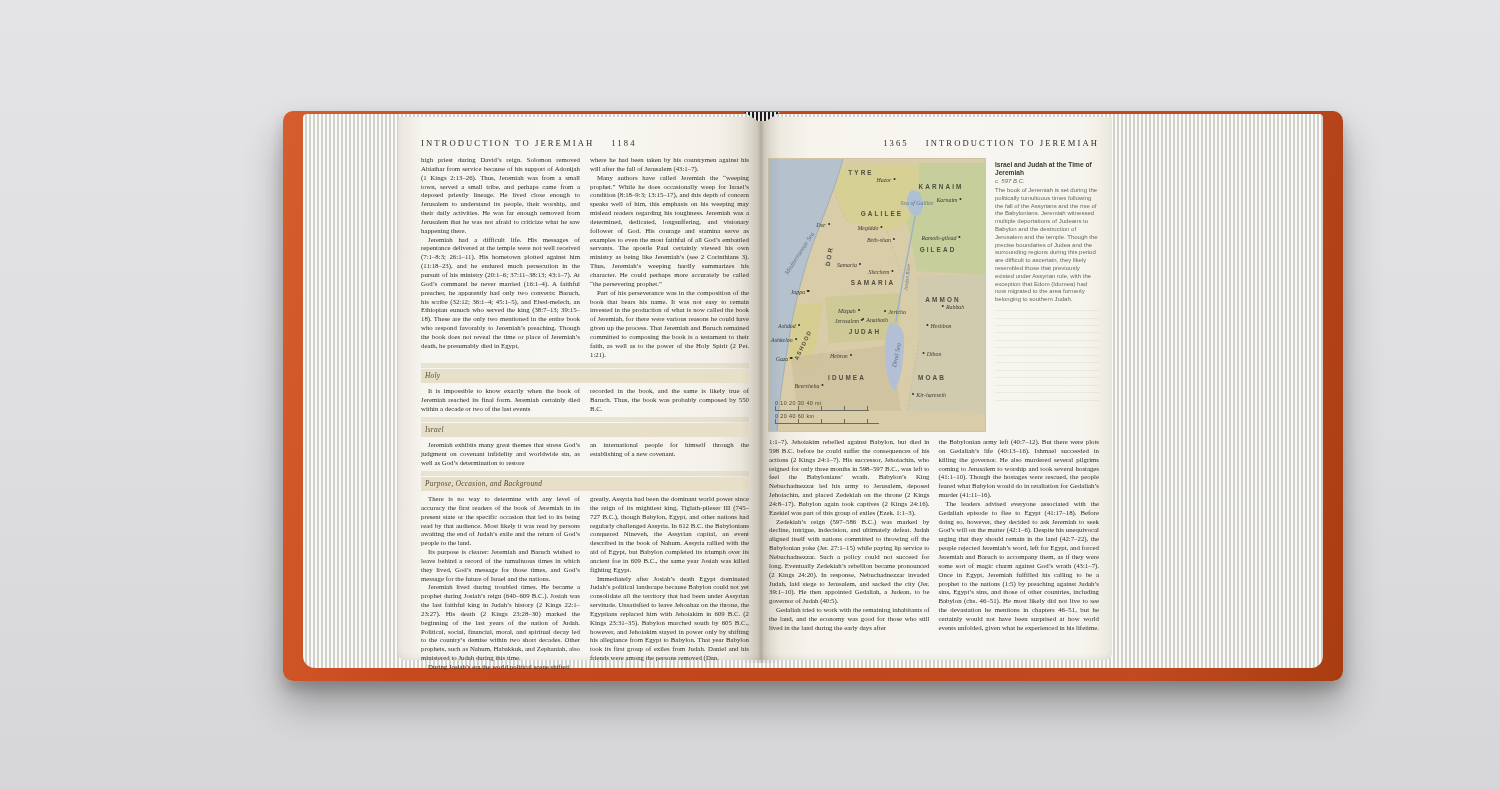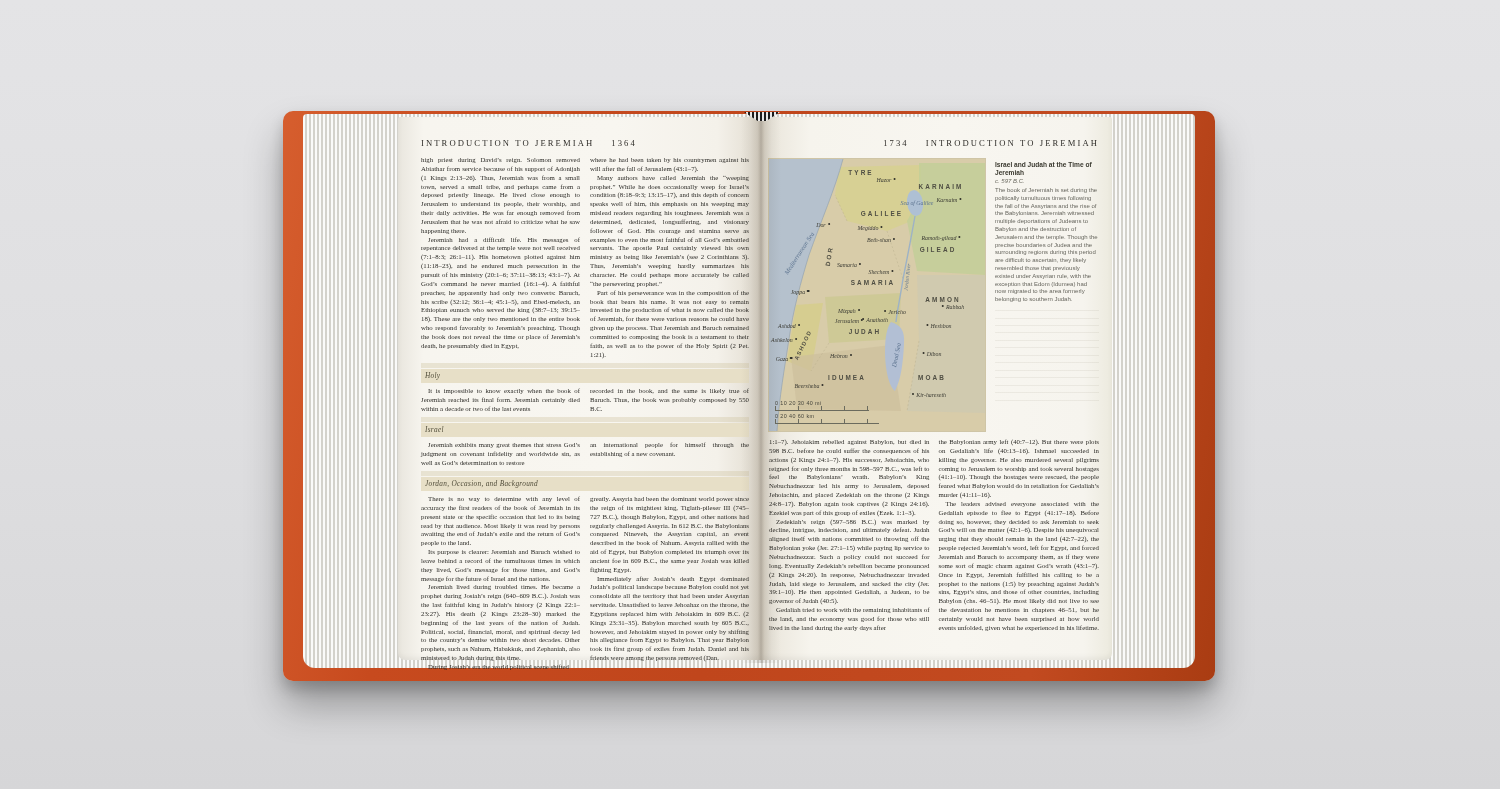--- a/index.html
+++ b/index.html
@@ -1,18 +1,18 @@
 <!DOCTYPE html>
 <html><head>
 <meta charset="utf-8">
 <style>
   html,body{margin:0;padding:0;}
   body{width:1500px;height:789px;overflow:hidden;background:#e0e0e2;font-family:"Liberation Serif",serif;}
   .scene{position:relative;width:1500px;height:789px;background:linear-gradient(180deg,#e4e4e6 0%,#dedee0 55%,#d6d6d8 100%);}
-  .book{position:absolute;left:283px;top:111px;width:932px;height:570px;}
+  .book{position:absolute;left:283px;top:111px;width:1060px;height:570px;}
   .cover{position:absolute;inset:0;border-radius:10px;
     background:linear-gradient(100deg,#d65e2e 0%,#c74a1e 18%,#c0461c 50%,#c24a20 82%,#a93c12 100%);
     box-shadow:0 24px 38px rgba(0,0,0,.30),0 8px 14px rgba(0,0,0,.18);}
   .pageblock{position:absolute;left:20px;right:20px;top:3px;bottom:13px;border-radius:4px 4px 12px 12px;
     background:#ecebe6;
     background-image:repeating-linear-gradient(90deg,rgba(255,255,255,.75) 0 2px,rgba(186,184,176,.5) 2px 4px);}
   .headband{position:absolute;left:461px;top:1px;width:36px;height:9px;z-index:3;
     background:repeating-linear-gradient(90deg,#1c1c1c 0 2px,#e8e8e8 2px 4px);
     clip-path:polygon(0 0,100% 0,62% 100%,38% 100%);}
   .sheet{position:absolute;top:6px;bottom:21px;z-index:2;}
@@ -69,21 +69,21 @@
 <div class="scene">
   <div class="book">
     <div class="cover"></div>
     <div class="pageblock"></div>
     <div class="headband"></div>
 
     <div class="sheet sheet-left">
       <div class="page-inner inner-l">
         <div class="phead">
           <span>INTRODUCTION TO JEREMIAH</span>
-          <span>1364</span>
+          <span>1184</span>
         </div>
 
         <div class="cols intro">
           <div class="col">
             <p class="bp ni">high priest during David’s reign. Solomon removed Abiathar from service because of his support of Adonijah (1 Kings 2:13–26). Thus, Jeremiah was from a small town, served a small tribe, and perhaps came from a deposed priestly lineage. He lived close enough to Jerusalem to understand its people, their worship, and their daily activities. He was far enough removed from Jerusalem that he was not afraid to criticize what he saw happening there.</p>
             <p class="bp">Jeremiah had a difficult life. His messages of repentance delivered at the temple were not well received (7:1–8:3; 26:1–11). His hometown plotted against him (11:18–23), and he endured much persecution in the pursuit of his ministry (20:1–6; 37:11–38:13; 43:1–7). At God’s command he never married (16:1–4). A faithful preacher, he apparently had only two converts: Baruch, his scribe (32:12; 36:1–4; 45:1–5), and Ebed-melech, an Ethiopian eunuch who served the king (38:7–13; 39:15–18). These are the only two mentioned in the entire book who respond favorably to Jeremiah’s preaching. Though the book does not reveal the time or place of Jeremiah’s death, he presumably died in Egypt,</p>
           </div>
           <div class="col">
             <p class="bp ni">where he had been taken by his countrymen against his will after the fall of Jerusalem (43:1–7).</p>
             <p class="bp">Many authors have called Jeremiah the “weeping prophet.” While he does occasionally weep for Israel’s condition (8:18–9:3; 13:15–17), and this depth of concern speaks well of him, this emphasis on his weeping may mislead readers regarding his toughness. Jeremiah was a determined, dedicated, longsuffering, and visionary follower of God. His courage and stamina serve as examples to even the most faithful of all God’s embattled servants. The apostle Paul certainly viewed his own ministry as being like Jeremiah’s (see 2 Corinthians 3). Thus, Jeremiah’s weeping hardly summarizes his character. He could perhaps more accurately be called “the persevering prophet.”</p>
@@ -107,40 +107,40 @@
         <div class="sec-cols">
           <div class="col">
               <p class="bp">Jeremiah exhibits many great themes that stress God’s judgment on covenant infidelity and worldwide sin, as well as God’s determination to restore</p>
             </div>
           <div class="col">
               <p class="bp ni">an international people for himself through the establishing of a new covenant.</p>
             </div>
         </div>
 
         <div class="ghost-band"></div>
-        <div class="band">Jordan, Occasion, and Background</div>
+        <div class="band">Purpose, Occasion, and Background</div>
         <div class="sec-cols">
           <div class="col">
             <p class="bp">There is no way to determine with any level of accuracy the first readers of the book of Jeremiah in its present state or the specific occasion that led to its being read by that audience. Most likely it was read by persons awaiting the end of Judah’s exile and the return of God’s people to the land.</p>
             <p class="bp">Its purpose is clearer: Jeremiah and Baruch wished to leave behind a record of the tumultuous times in which they lived, God’s message for those times, and God’s message for the future of Israel and the nations.</p>
             <p class="bp">Jeremiah lived during troubled times. He became a prophet during Josiah’s reign (640–609 B.C.). Josiah was the last faithful king in Judah’s history (2 Kings 22:1–23:27). His death (2 Kings 23:28–30) marked the beginning of the last years of the nation of Judah. Political, social, financial, moral, and spiritual decay led to the country’s demise within two short decades. Other prophets, such as Nahum, Habakkuk, and Zephaniah, also ministered to Judah during this time.</p>
             <p class="bp">During Josiah’s era the world political scene shifted</p>
           </div>
           <div class="col">
             <p class="bp ni">greatly. Assyria had been the dominant world power since the reign of its mightiest king, Tiglath-pileser III (745–727 B.C.), though Babylon, Egypt, and other nations had regularly challenged Assyria. In 612 B.C. the Babylonians conquered Nineveh, the Assyrian capital, an event described in the book of Nahum. Assyria rallied with the aid of Egypt, but Babylon completed its triumph over its ancient foe in 609 B.C., the same year Josiah was killed fighting Egypt.</p>
             <p class="bp">Immediately after Josiah’s death Egypt dominated Judah’s political landscape because Babylon could not yet consolidate all the territory that had been under Assyrian servitude. Unsatisfied to leave Jehoahaz on the throne, the Egyptians replaced him with Jehoiakim in 609 B.C. (2 Kings 23:31–35). Babylon marched south by 605 B.C., however, and Jehoiakim stayed in power only by shifting his allegiance from Egypt to Babylon. That year Babylon took its first group of exiles from Judah. Daniel and his friends were among the persons removed (Dan.</p>
           </div>
         </div>
       </div>
     </div>
 
     <div class="sheet sheet-right">
       <div class="page-inner inner-r">
         <div class="phead phead-r">
-          <span>1734</span>
+          <span>1365</span>
           <span>INTRODUCTION TO JEREMIAH</span>
         </div>
 
         <div class="map-row">
 
           <div class="map">
             <svg viewBox="0 0 216 272" width="216" height="272">
               <rect x="0" y="0" width="216" height="272" fill="#d8cca9"></rect>
               <polygon points="70,8 152,6 152,58 118,72 78,62 66,36" fill="#d7d18e" opacity="0.75"></polygon>
               <polygon points="150,4 216,4 216,116 148,112 138,62 150,40" fill="#c2ce97" opacity="0.8"></polygon>

